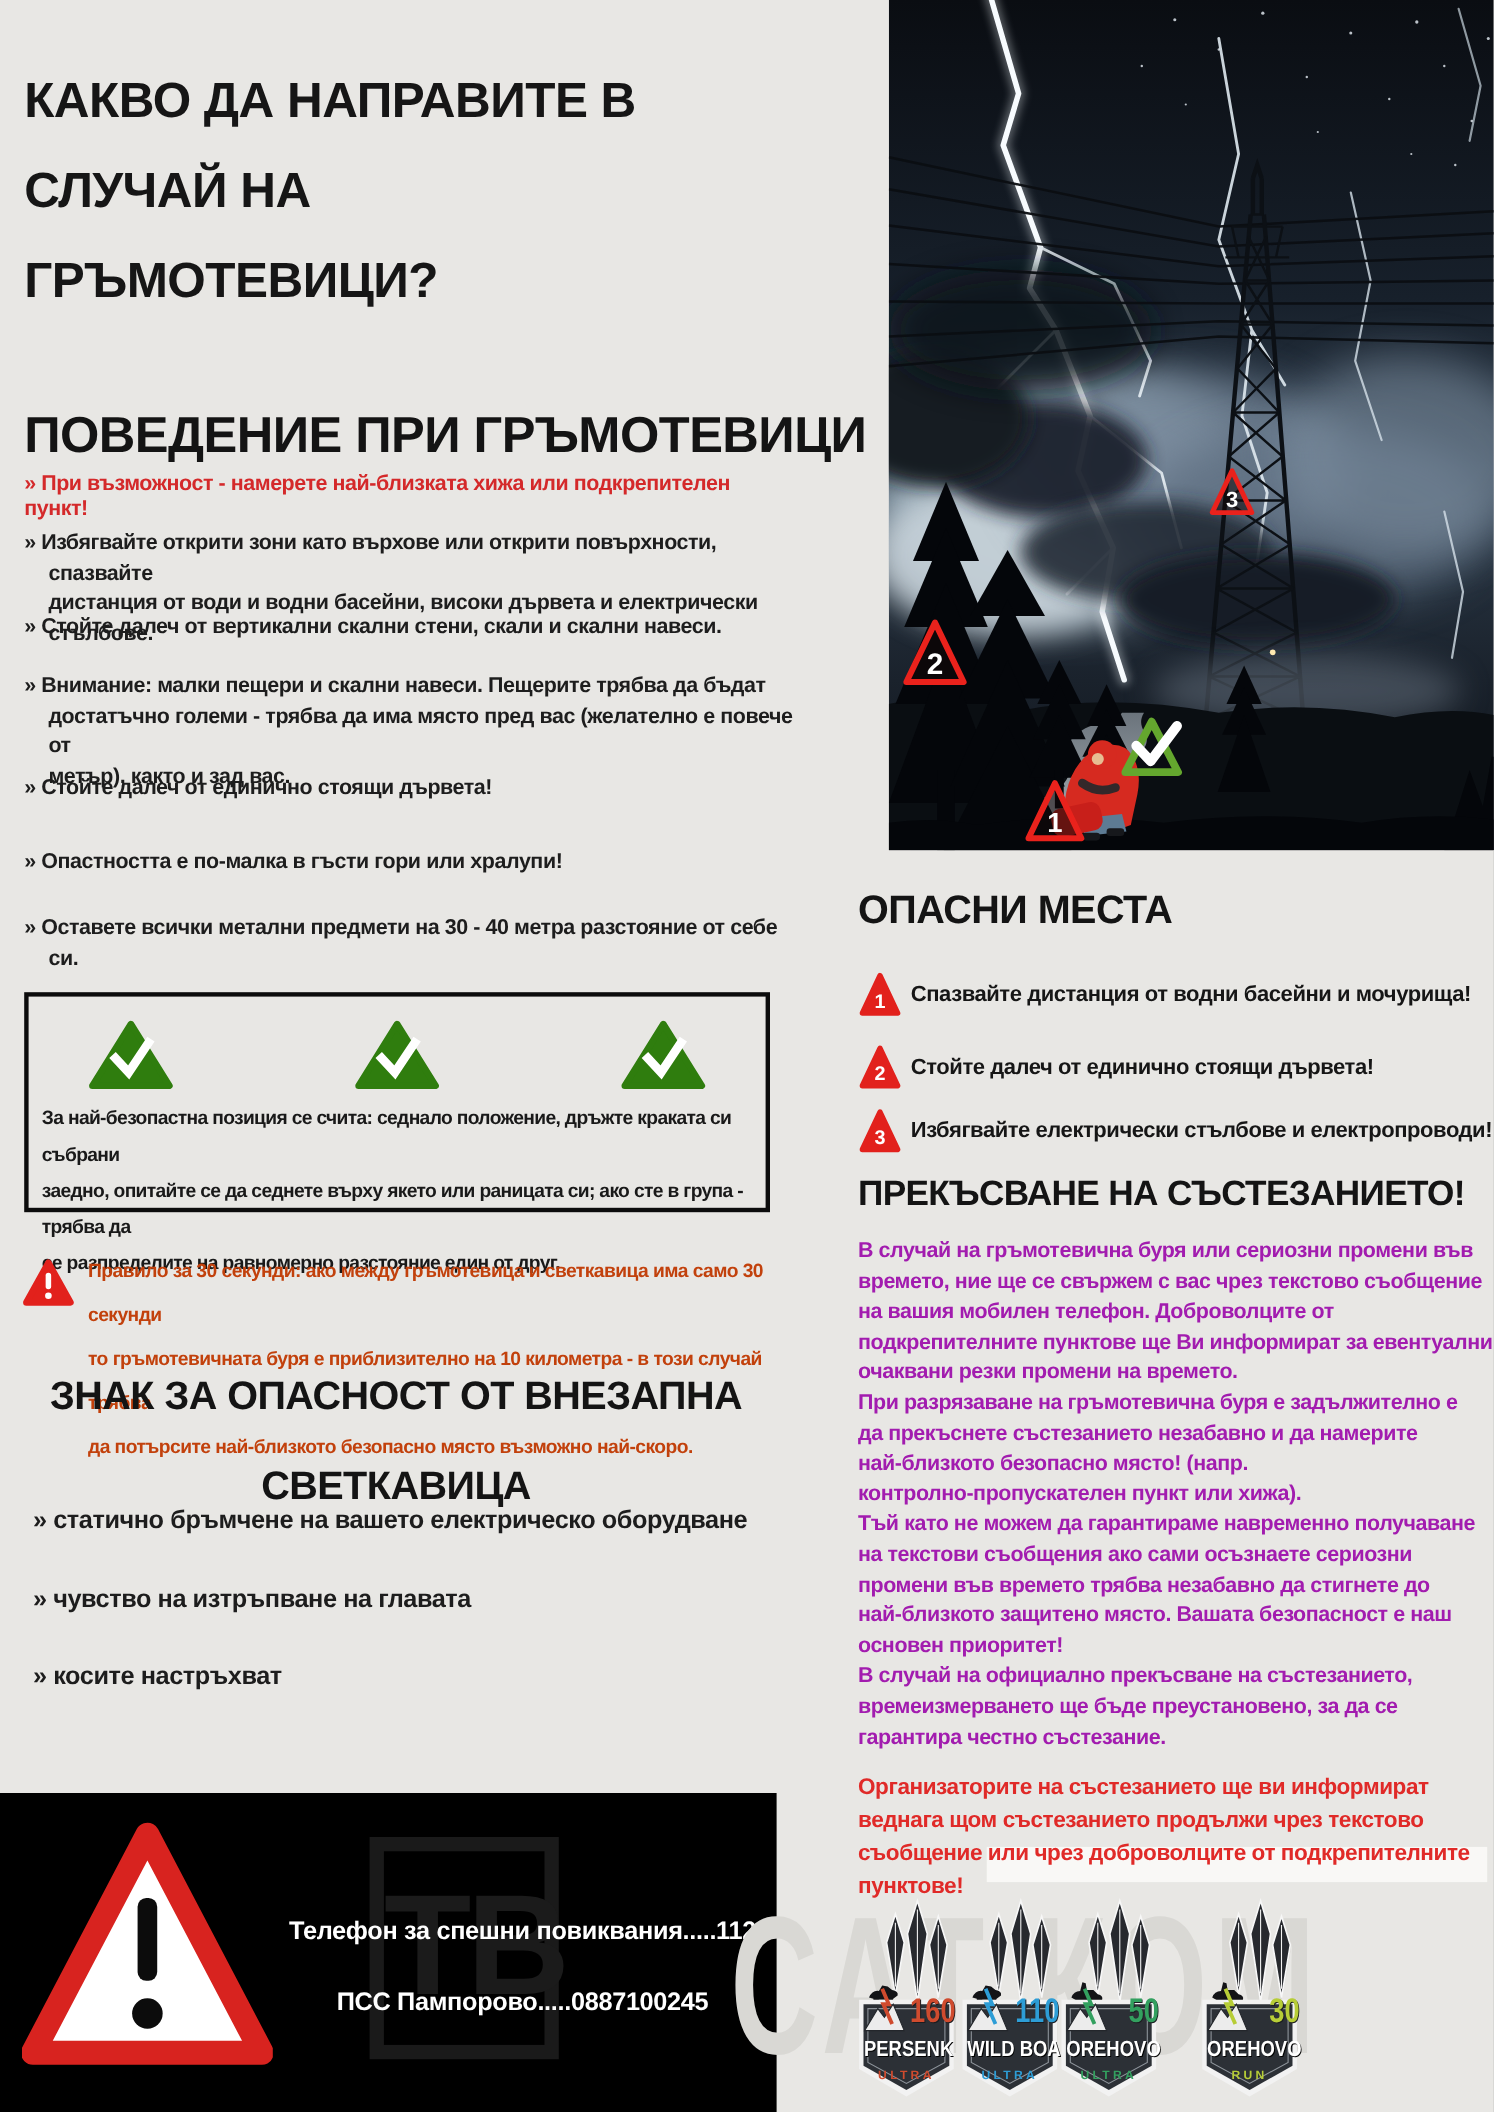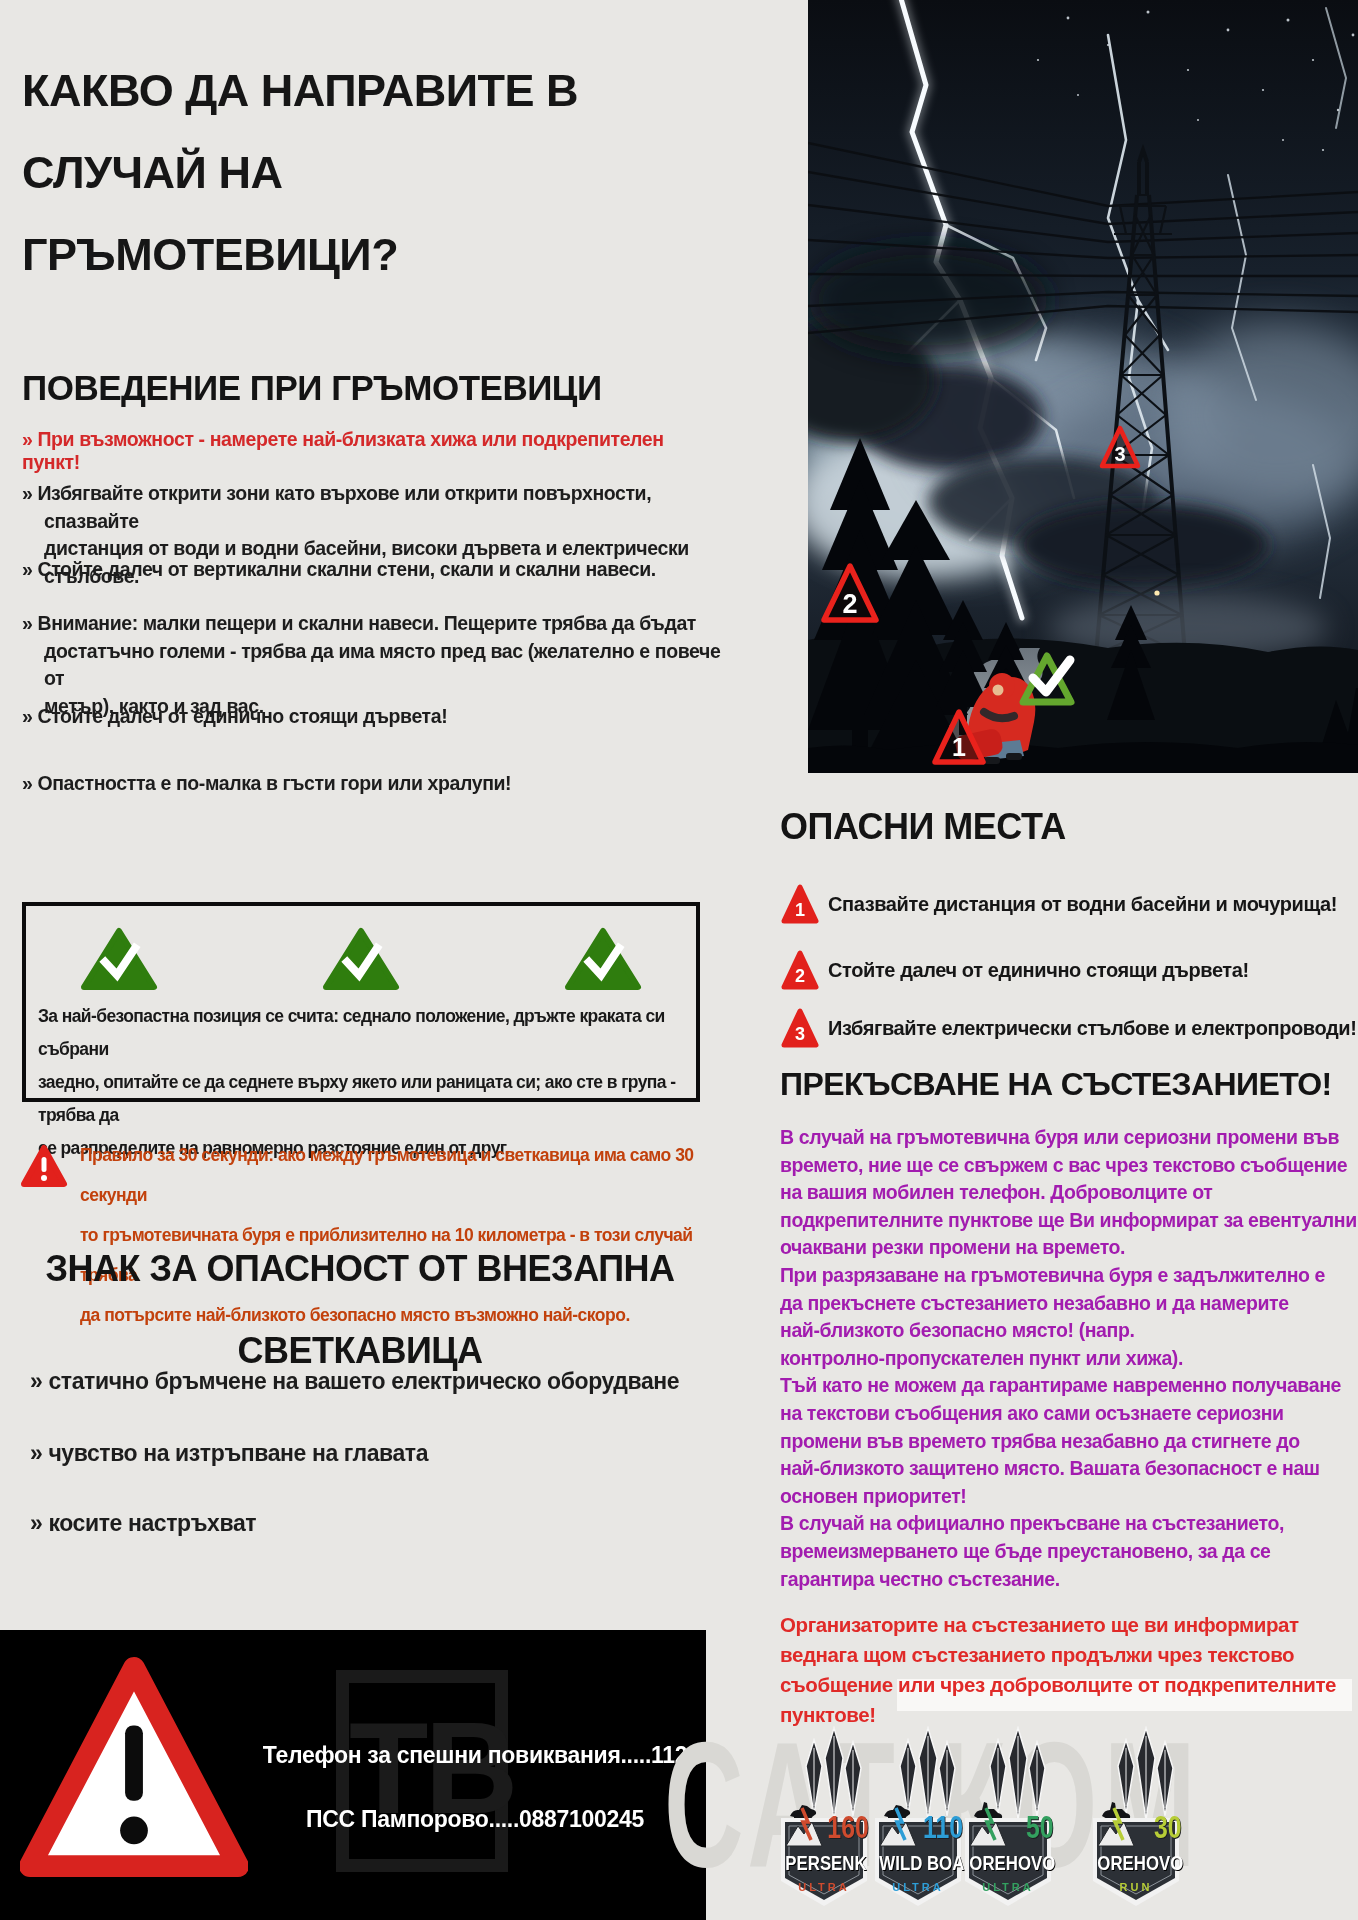--- a/index.html
+++ b/index.html
@@ -9,21 +9,21 @@
     font-family:"Liberation Sans","DejaVu Sans",sans-serif;
     color:#1b1b1b;padding-left:44px;-webkit-font-smoothing:antialiased;
   }
   .abs{position:absolute;}
   .prewrap{white-space:pre-line;}
   .title{
     left:22px;top:50px;width:660px;font-size:45px;font-weight:bold;
     line-height:82px;letter-spacing:-.5px;color:#161616;margin:0;
   }
   .h2{font-weight:bold;color:#141414;margin:0;letter-spacing:-.5px;}
-  .h-behavior{left:22px;top:368px;font-size:35px;}
+  .h-behavior{left:22px;top:368px;font-size:46px;}
   .red-bullet{
     left:22px;top:428px;width:700px;font-size:19.5px;font-weight:bold;
     color:#d4292a;margin:0;letter-spacing:-.4px;
   }
   .bullet{
     width:692px;font-size:19.5px;font-weight:bold;line-height:27.5px;
     letter-spacing:-.4px;margin:0;padding-left:22px;text-indent:-22px;color:#1d1d1d;
   }
   .b0{left:22px;top:480px;}
   .b1{left:22px;top:556px;}
@@ -107,20 +107,21 @@
   <h2 class="abs h2 h-behavior">ПОВЕДЕНИЕ ПРИ ГРЪМОТЕВИЦИ</h2>
   <p class="abs red-bullet">» При възможност - намерете най-близката хижа или подкрепителен пункт!</p>
   <p class="abs bullet b0 prewrap">» Избягвайте открити зони като върхове или открити повърхности, спазвайте
 дистанция от води и водни басейни, високи дървета и електрически стълбове.</p>
   <p class="abs bullet b1 prewrap">» Стойте далеч от вертикални скални стени, скали и скални навеси.</p>
   <p class="abs bullet b2 prewrap">» Внимание: малки пещери и скални навеси. Пещерите трябва да бъдат
 достатъчно големи - трябва да има място пред вас (желателно е повече от
 метър), както и зад вас.</p>
   <p class="abs bullet b3 prewrap">» Стойте далеч от единично стоящи дървета!</p>
   <p class="abs bullet b4 prewrap">» Опастността е по-малка в гъсти гори или хралупи!</p>
+  <p class="abs bullet b5 prewrap">» Оставете всички метални предмети на 30 - 40 метра разстояние от себе си.</p>
 
   <div class="abs safe-box">
     <svg class="safe-tri" style="left:54px" viewBox="0 0 78 66">
       <polygon points="39,5 74,61 4,61" fill="#2f7d0e" stroke="#2f7d0e" stroke-width="6" stroke-linejoin="round"></polygon>
       <path d="M25 36 L37 49 L55 22" stroke="#fff" stroke-width="8" fill="none" stroke-linecap="square"></path>
     </svg>
     <svg class="safe-tri" style="left:296px" viewBox="0 0 78 66">
       <polygon points="39,5 74,61 4,61" fill="#2f7d0e" stroke="#2f7d0e" stroke-width="6" stroke-linejoin="round"></polygon>
       <path d="M25 36 L37 49 L55 22" stroke="#fff" stroke-width="8" fill="none" stroke-linecap="square"></path>
     </svg>

